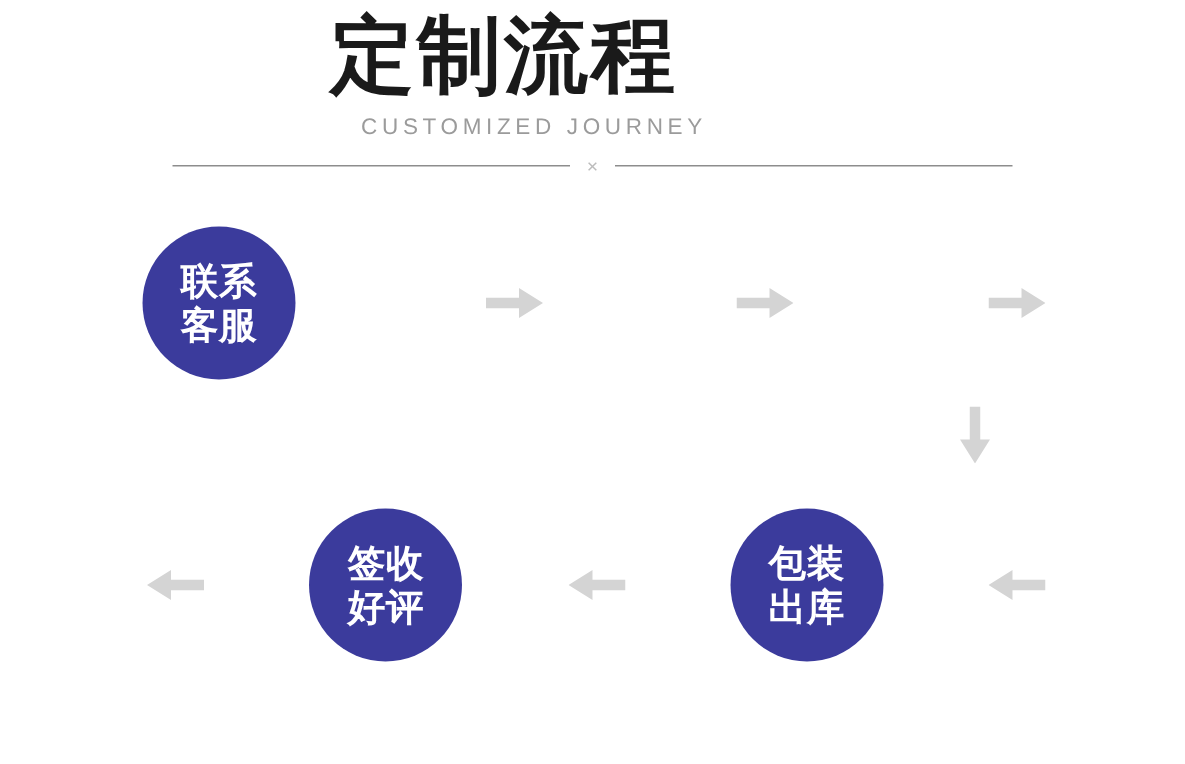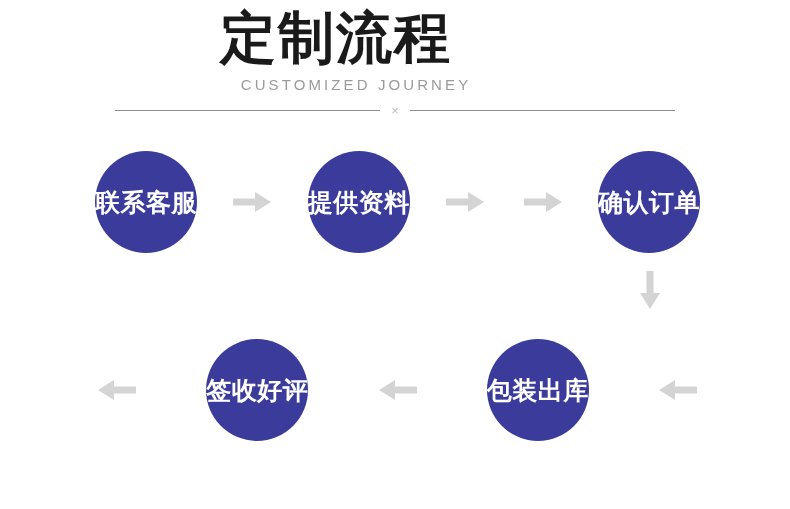--- a/index.html
+++ b/index.html
@@ -91,20 +91,21 @@
   .row-top { top: 151px; }
   .row-bottom { top: 339px; }
 
   .node {
     flex: 0 0 auto;
     width: 102px;
     height: 102px;
     border-radius: 50%;
     background: #3b3b9c;
     display: flex;
+    flex-direction: column;
     align-items: center;
     justify-content: center;
     box-sizing: border-box;
   }
   .node-line {
     color: #ffffff;
     font-size: 25px;
     line-height: 29px;
     font-weight: bold;
     letter-spacing: 0.5px;
@@ -158,42 +159,34 @@
       <span class="node-line">联系</span>
       <span class="node-line">客服</span>
     </div>
 
     <div class="arrow-h">
       <svg width="38" height="22" viewBox="0 0 38 22" aria-hidden="true">
         <path d="M0 7.5 H22 V1 L38 11 L22 21 V14.5 H0 Z" fill="#d4d4d4"></path>
       </svg>
     </div>
 
-    <div class="node">
-      <span class="node-line">提供</span>
-      <span class="node-line">资料</span>
-    </div>
 
     <div class="arrow-h">
       <svg width="38" height="22" viewBox="0 0 38 22" aria-hidden="true">
         <path d="M0 7.5 H22 V1 L38 11 L22 21 V14.5 H0 Z" fill="#d4d4d4"></path>
       </svg>
     </div>
 
 
     <div class="arrow-h">
       <svg width="38" height="22" viewBox="0 0 38 22" aria-hidden="true">
         <path d="M0 7.5 H22 V1 L38 11 L22 21 V14.5 H0 Z" fill="#d4d4d4"></path>
       </svg>
     </div>
 
-    <div class="node">
-      <span class="node-line">确认</span>
-      <span class="node-line">订单</span>
-    </div>
 
   </div>
 
   <div class="arrow-v">
     <svg width="22" height="38" viewBox="0 0 22 38" aria-hidden="true">
       <path d="M7.5 0 H14.5 V22 H21 L11 38 L1 22 H7.5 Z" fill="#d4d4d4"></path>
     </svg>
   </div>
 
   <div class="flow-row row-bottom">

